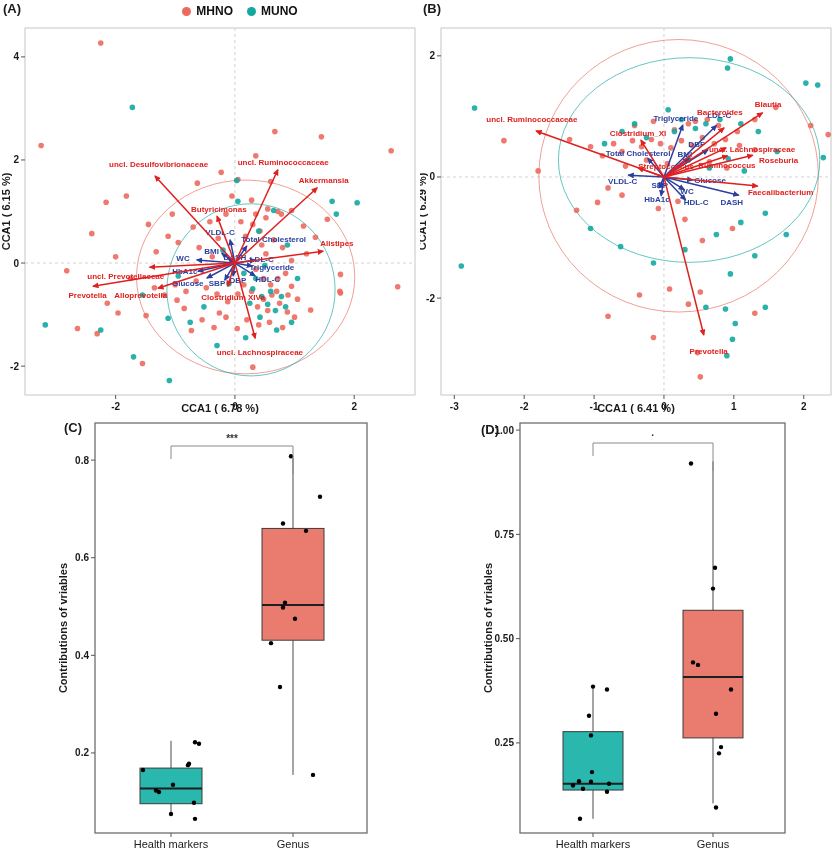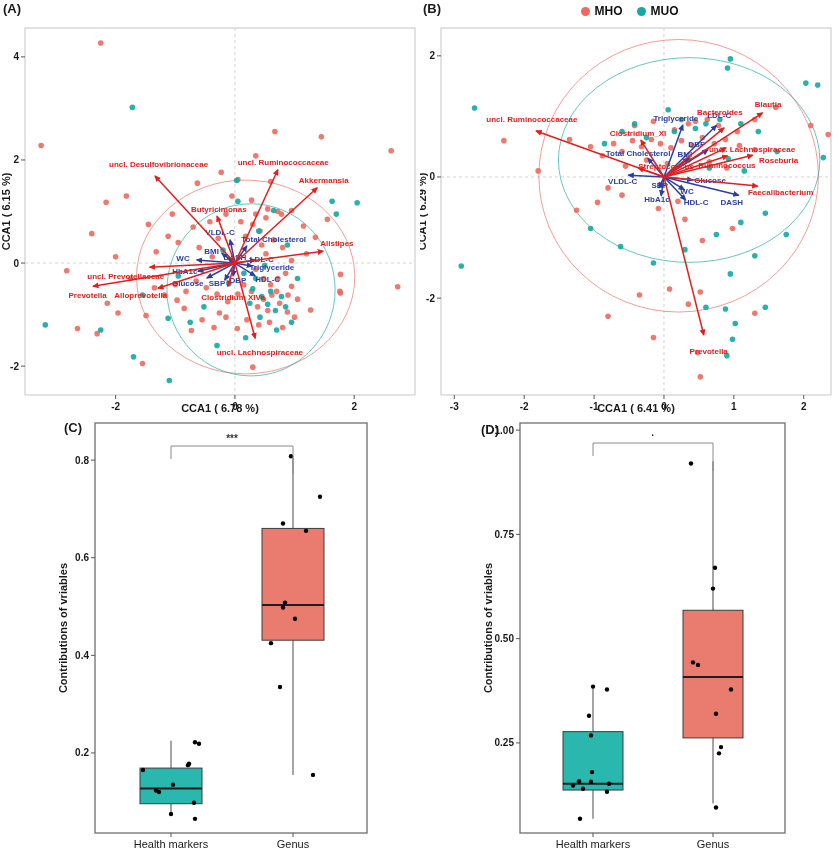--- a/index.html
+++ b/index.html
@@ -19,31 +19,31 @@
 </head>
 <body>
 
 <div class="fig">
 
   <div class="panel-tag" style="left:3px;top:1px;">(A)</div>
   <div class="panel-tag" style="left:423px;top:1px;">(B)</div>
   <div class="panel-tag" style="left:64px;top:420px;">(C)</div>
   <div class="panel-tag" style="left:481px;top:422px;">(D)</div>
 
-
-  <div class="legend" style="left:420px;width:419px;">
+  <div class="legend" style="left:30px;">
     <div class="legend-item">
       <span class="legend-dot" style="background: rgb(236, 106, 94);"></span>
-      <span class="legend-label">MHO</span>
+      <span class="legend-label">MHNO</span>
     </div>
     <div class="legend-item">
       <span class="legend-dot" style="background: rgb(20, 168, 162);"></span>
-      <span class="legend-label">MUO</span>
+      <span class="legend-label">MUNO</span>
     </div>
   </div>
+
 
   <svg id="svg-a" width="420" height="420" style="left:0;top:0;">
       <defs>
         <marker id="ah-a-g" markerWidth="7" markerHeight="7" refX="5.5" refY="3" orient="auto" markerUnits="userSpaceOnUse">
           <path d="M0,0 L6.5,3 L0,6 Z" fill="#e0201f"></path>
         </marker>
         <marker id="ah-a-m" markerWidth="7" markerHeight="7" refX="5.5" refY="3" orient="auto" markerUnits="userSpaceOnUse">
           <path d="M0,0 L6.5,3 L0,6 Z" fill="#2b3f9e"></path>
         </marker>
       </defs>

